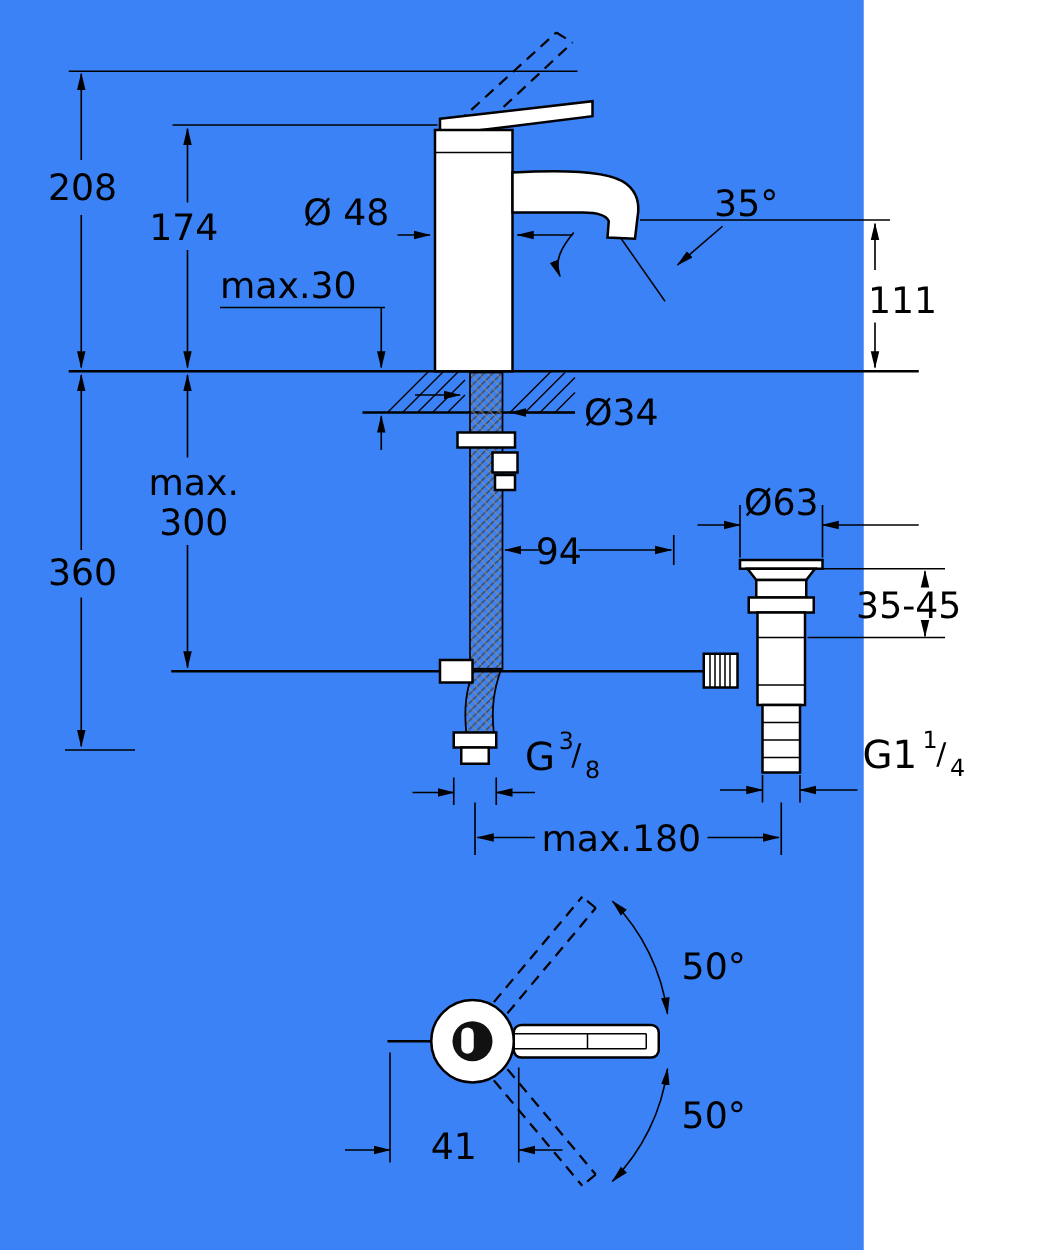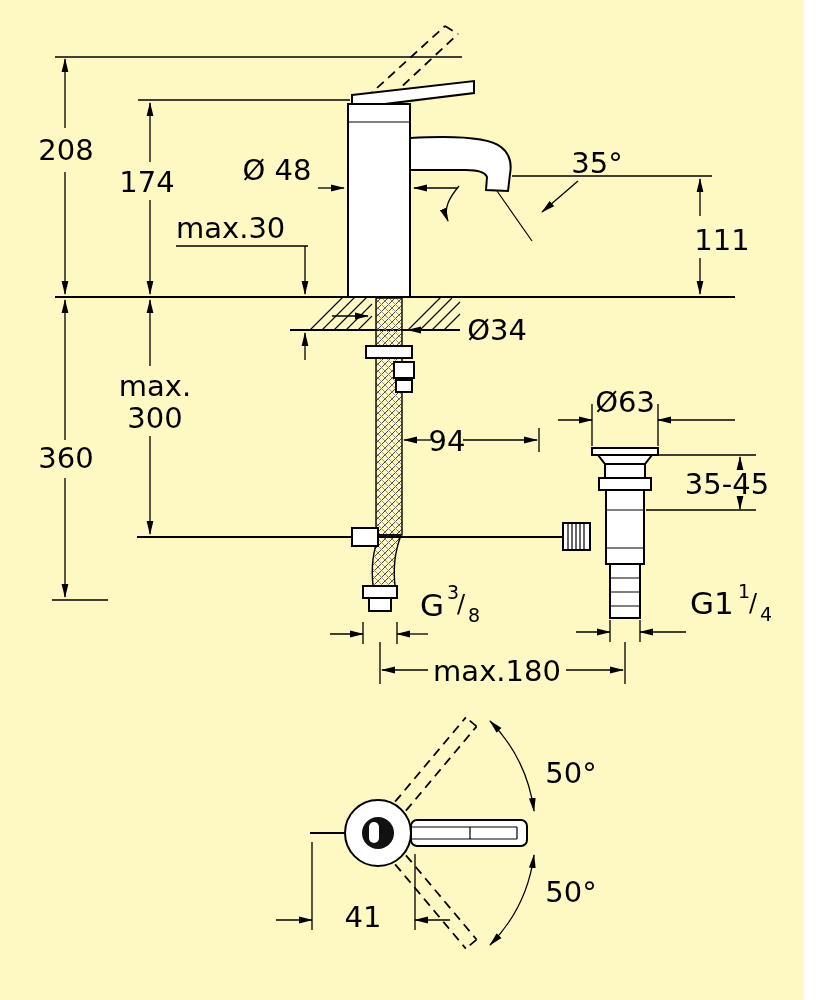--- a/index.html
+++ b/index.html
@@ -1,16 +1,16 @@
 <!DOCTYPE html>
 <html><head>
 <meta charset="utf-8">
 <style>
   html,body{margin:0;padding:0;background:#fff;}
-  .stage{position:relative;width:804px;height:1000px;background:#fef9c3;}
+  .stage{position:relative;width:691px;height:1000px;background:#3b82f6;}
   svg text{font-family:"DejaVu Sans","Liberation Sans",sans-serif;fill:#000;}
   .lbl{font-size:29px;}
   .big{font-size:31px;}
   .mid{font-size:24px;}
   .small{font-size:19px;}
   .out{stroke:#000;stroke-width:2;fill:none;}
   .outw{stroke:#000;stroke-width:2;fill:#fff;}
   .thin{stroke:#000;stroke-width:1.2;fill:none;}
   .dim{stroke:#000;stroke-width:1.3;fill:none;}
   .dash{stroke:#000;stroke-width:1.8;fill:none;stroke-dasharray:9 6;}

